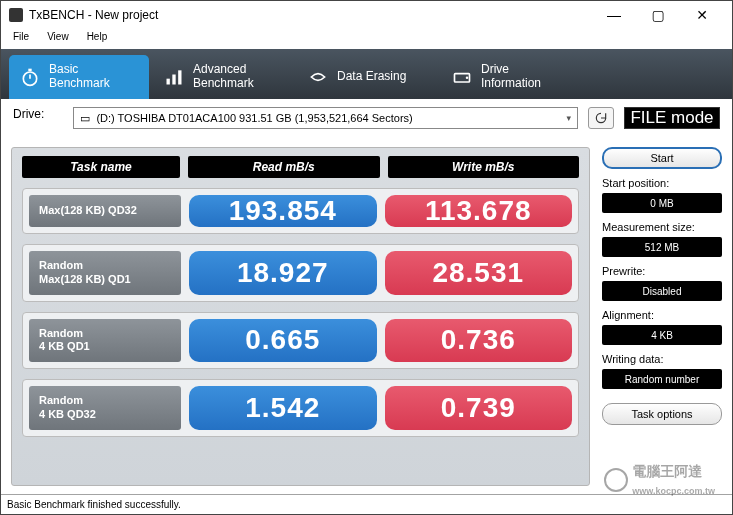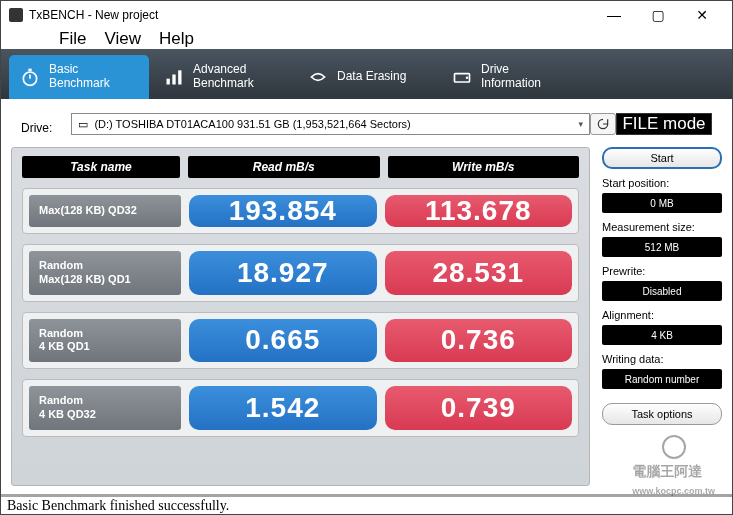--- a/index.html
+++ b/index.html
@@ -5,33 +5,33 @@
 * { margin: 0; padding: 0; box-sizing: border-box; font-family: "Segoe UI", Tahoma, sans-serif; }
 html, body { width: 733px; height: 515px; overflow: hidden; background: #fff; }
 .window { width: 733px; height: 515px; border: 1px solid #444; display: flex; flex-direction: column; background: #fff; }
 
 .titlebar { height: 28px; display: flex; align-items: center; padding: 0 8px; font-size: 12px; color: #000; }
 .titlebar .title { flex: 1; display: flex; align-items: center; gap: 6px; }
 .title-icon { width: 14px; height: 14px; background: #333; border-radius: 2px; }
 .win-controls { display: flex; }
 .win-btn { width: 44px; height: 28px; display: flex; align-items: center; justify-content: center; font-size: 14px; cursor: pointer; }
 
-.menubar { height: 20px; display: flex; align-items: center; padding: 0 4px; font-size: 17px; gap: 2px; margin-left: 46px; }
+.menubar { height: 20px; display: flex; align-items: flex-start; padding: 0 4px; font-size: 10px; gap: 2px; }
 .menubar span { padding: 2px 8px; cursor: pointer; }
 
 .tabs { height: 50px; background: linear-gradient(#4a5560,#2f363d); display: flex; padding: 6px 8px 0 8px; gap: 4px; }
 .tab { flex: 0 0 auto; width: 140px; display: flex; align-items: center; gap: 8px; color: #fff; font-size: 12px; padding: 6px 10px; border-radius: 5px 5px 0 0; cursor: pointer; }
 .tab.active { background: #2a93d6; }
 .tab .t-icon { width: 22px; height: 22px; display: flex; align-items: center; justify-content: center; }
 .tab .t-icon svg { width: 20px; height: 20px; fill: #fff; }
 .tab .t-text { line-height: 1.15; }
 
 .content { flex: 1; display: flex; flex-direction: column; background: #fff; }
 
-.driverow { height: 44px; display: flex; align-items: flex-end; padding: 8px 20px; font-size: 12px; }
+.driverow { height: 44px; display: flex; align-items: flex-start; padding: 8px 12px; gap: 10px; font-size: 12px; }
 .driverow label { width: 50px; }
 .drive-select { flex: 1; height: 22px; border: 1px solid #888; background: #fff; display: flex; align-items: center; padding: 0 6px; font-size: 11px; gap: 6px; cursor: pointer; }
 .drive-select .dd-arrow { margin-left: auto; font-size: 9px; color: #555; }
 .refresh-btn { width: 26px; height: 22px; border: 1px solid #999; background: #f5f5f5; display: flex; align-items: center; justify-content: center; border-radius: 3px; cursor: pointer; }
 .file-mode { width: 96px; height: 22px; background: #000; color: #fff; font-size: 17px; display: flex; align-items: center; justify-content: center; border: 1px solid #333; cursor: pointer; }
 
 .main { flex: 1; display: flex; padding: 4px 10px 8px 10px; gap: 12px; }
 .bench { flex: 1; background: linear-gradient(#d9dde1,#cfd4d9); border: 1px solid #b5b5b5; border-radius: 3px; padding: 8px 10px; display: flex; flex-direction: column; gap: 10px; }
 .col-heads { display: flex; gap: 8px; }
 .col-heads div { flex: 1; background: #000; color: #fff; font-size: 12px; font-style: italic; font-weight: bold; text-align: center; padding: 4px 0; border-radius: 2px; }
@@ -41,23 +41,23 @@
 .val { flex: 1; border-radius: 10px; display: flex; align-items: center; justify-content: center; color: #fff; font-weight: bold; font-size: 28px; font-family: "Arial Black", Arial, sans-serif; letter-spacing: 1px; }
 .val.read { background: linear-gradient(#3b8fdc,#2471c4); }
 .val.write { background: linear-gradient(#e85a6e,#d83a52); }
 
 .side { width: 120px; display: flex; flex-direction: column; gap: 4px; font-size: 11px; }
 .side .btn { height: 22px; border: 1px solid #999; background: linear-gradient(#fefefe,#e6e6e6); display: flex; align-items: center; justify-content: center; cursor: pointer; border-radius: 10px; }
 .side .btn.start { border: 2px solid #2a6fb5; }
 .side .lbl { font-size: 11px; color: #000; margin-top: 4px; }
 .side .blk { height: 20px; background: #000; color: #fff; display: flex; align-items: center; justify-content: center; font-size: 10px; border-radius: 2px; }
 
-.status { height: 20px; border-top: 3px solid #a3a3a3; font-size: 14px; padding: 2px 6px; display: flex; align-items: center; font-family: Liberation Serif, serif; }
-
-.watermark { position: absolute; right: 18px; bottom: 18px; font-size: 14px; color: rgba(0,0,0,0.35); font-weight: bold; pointer-events: none; display:flex; align-items:center; gap:4px;flex-direction:column;}
+.status { height: 20px; border-top: 1px solid #a3a3a3; font-size: 10px; padding: 2px 6px; display: flex; align-items: center; }
+
+.watermark { position: absolute; right: 18px; bottom: 18px; font-size: 14px; color: rgba(0,0,0,0.35); font-weight: bold; pointer-events: none; display:flex; align-items:center; gap:4px;}
 .watermark .wm-icon { width:24px;height:24px;border:2px solid rgba(0,0,0,0.35);border-radius:50%; }
 </style>
 </head>
 <body>
 
 <div class="window">
 
   <div class="titlebar">
     <div class="title">
       <span class="title-icon"></span>

